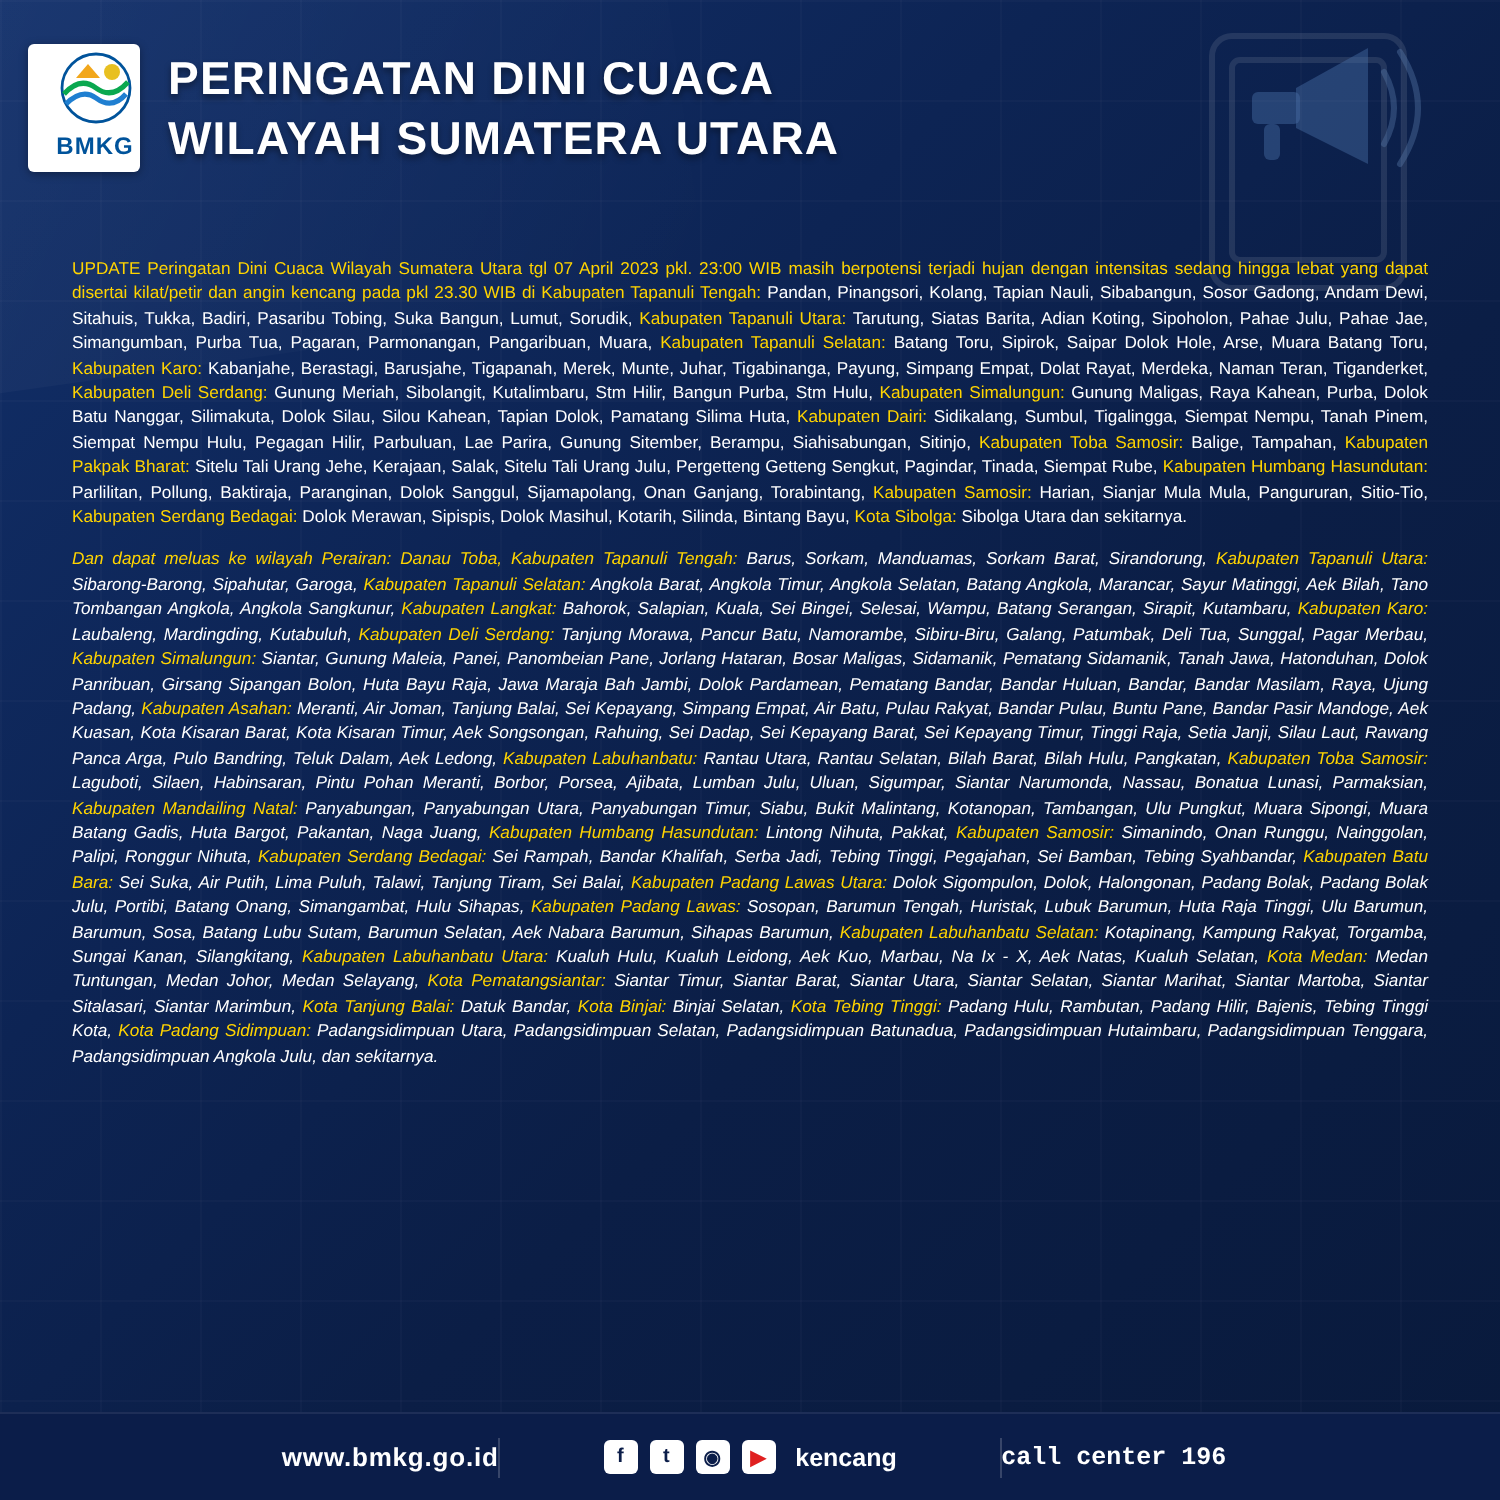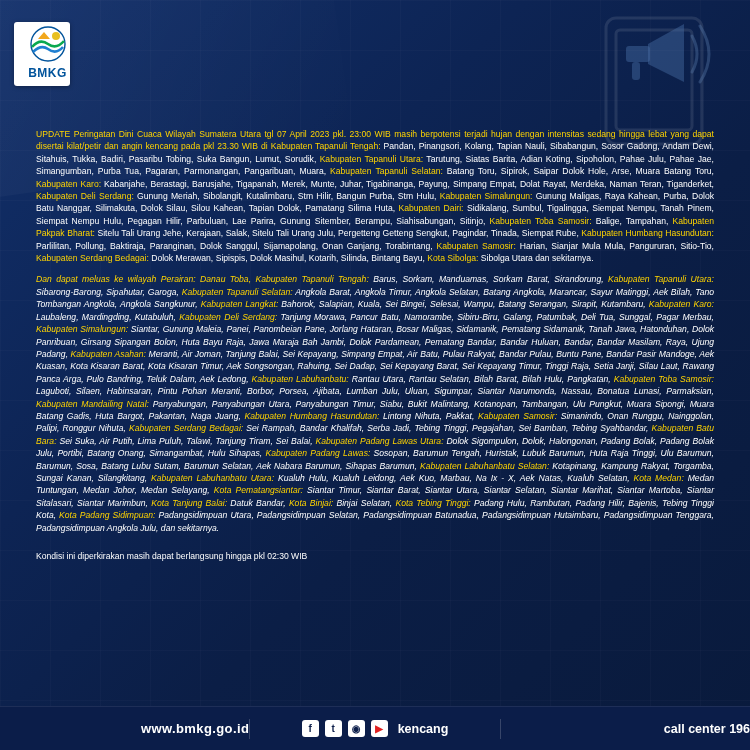--- a/index.html
+++ b/index.html
@@ -151,24 +151,25 @@
   }
   .soc.yt { background: #ffffff; color: #e02020; }
   .handle {
     color: #ffffff;
     font-size: 12.5px;
     font-weight: bold;
     margin-left: 4px;
   }
   .footer-right {
     flex: 1 1 0;
-    text-align: right;
+    text-align: left;
     color: #ffffff;
     font-size: 12.5px;
     font-weight: bold;
+    font-family: Liberation Mono, monospace;
   }
   .footer-sep {
     width: 1px; height: 20px;
     background: rgba(255,255,255,0.18);
   }
 </style>
 </head>
 <body>
 
 <div id="page">
@@ -196,30 +197,33 @@
     <div class="logo-box">
       <svg class="logo-emblem" viewBox="0 0 48 40">
         <circle cx="24" cy="19" r="17" fill="#ffffff" stroke="#00539b" stroke-width="1.4"></circle>
         <path d="M8 22 q8 -9 16 -3 q8 6 16 -3" fill="none" stroke="#0aa84f" stroke-width="2.6"></path>
         <path d="M9 27 q8 -8 15 -3 q8 6 15 -2" fill="none" stroke="#1f7fd1" stroke-width="2.6"></path>
         <path d="M14 14 l6 -7 l6 7 z" fill="#f2a71b"></path>
         <circle cx="32" cy="11" r="4" fill="#e8c021"></circle>
       </svg>
       <div class="logo-text">BMKG</div>
     </div>
+    <div class="title-wrap">
+      <div class="title-line">PERINGATAN DINI CUACA</div>
+      <div class="title-line">WILAYAH SUMATERA UTARA</div>
+    </div>
   </div>
 
   <div class="panel">
     <div class="para">
       <span class="lead">UPDATE Peringatan Dini Cuaca Wilayah Sumatera Utara tgl 07 April 2023 pkl. 23:00 WIB masih berpotensi terjadi hujan dengan intensitas sedang hingga lebat yang dapat disertai kilat/petir dan angin kencang pada pkl 23.30 WIB di </span><span id="p1"><span class="hl">Kabupaten Tapanuli Tengah:</span><span> Pandan, Pinangsori, Kolang, Tapian Nauli, Sibabangun, Sosor Gadong, Andam Dewi, Sitahuis, Tukka, Badiri, Pasaribu Tobing, Suka Bangun, Lumut, Sorudik, </span><span class="hl">Kabupaten Tapanuli Utara:</span><span> Tarutung, Siatas Barita, Adian Koting, Sipoholon, Pahae Julu, Pahae Jae, Simangumban, Purba Tua, Pagaran, Parmonangan, Pangaribuan, Muara, </span><span class="hl">Kabupaten Tapanuli Selatan:</span><span> Batang Toru, Sipirok, Saipar Dolok Hole, Arse, Muara Batang Toru, </span><span class="hl">Kabupaten Karo:</span><span> Kabanjahe, Berastagi, Barusjahe, Tigapanah, Merek, Munte, Juhar, Tigabinanga, Payung, Simpang Empat, Dolat Rayat, Merdeka, Naman Teran, Tiganderket, </span><span class="hl">Kabupaten Deli Serdang:</span><span> Gunung Meriah, Sibolangit, Kutalimbaru, Stm Hilir, Bangun Purba, Stm Hulu, </span><span class="hl">Kabupaten Simalungun:</span><span> Gunung Maligas, Raya Kahean, Purba, Dolok Batu Nanggar, Silimakuta, Dolok Silau, Silou Kahean, Tapian Dolok, Pamatang Silima Huta, </span><span class="hl">Kabupaten Dairi:</span><span> Sidikalang, Sumbul, Tigalingga, Siempat Nempu, Tanah Pinem, Siempat Nempu Hulu, Pegagan Hilir, Parbuluan, Lae Parira, Gunung Sitember, Berampu, Siahisabungan, Sitinjo, </span><span class="hl">Kabupaten Toba Samosir:</span><span> Balige, Tampahan, </span><span class="hl">Kabupaten Pakpak Bharat:</span><span> Sitelu Tali Urang Jehe, Kerajaan, Salak, Sitelu Tali Urang Julu, Pergetteng Getteng Sengkut, Pagindar, Tinada, Siempat Rube, </span><span class="hl">Kabupaten Humbang Hasundutan:</span><span> Parlilitan, Pollung, Baktiraja, Paranginan, Dolok Sanggul, Sijamapolang, Onan Ganjang, Torabintang, </span><span class="hl">Kabupaten Samosir:</span><span> Harian, Sianjar Mula Mula, Pangururan, Sitio-Tio, </span><span class="hl">Kabupaten Serdang Bedagai:</span><span> Dolok Merawan, Sipispis, Dolok Masihul, Kotarih, Silinda, Bintang Bayu, </span><span class="hl">Kota Sibolga:</span><span> Sibolga Utara dan sekitarnya.</span></span>
     </div>
     <div class="para italic">
       <span class="hl">Dan dapat meluas ke wilayah Perairan: Danau Toba, </span><span id="p2"><span class="hl">Kabupaten Tapanuli Tengah:</span><span> Barus, Sorkam, Manduamas, Sorkam Barat, Sirandorung, </span><span class="hl">Kabupaten Tapanuli Utara:</span><span> Sibarong-Barong, Sipahutar, Garoga, </span><span class="hl">Kabupaten Tapanuli Selatan:</span><span> Angkola Barat, Angkola Timur, Angkola Selatan, Batang Angkola, Marancar, Sayur Matinggi, Aek Bilah, Tano Tombangan Angkola, Angkola Sangkunur, </span><span class="hl">Kabupaten Langkat:</span><span> Bahorok, Salapian, Kuala, Sei Bingei, Selesai, Wampu, Batang Serangan, Sirapit, Kutambaru, </span><span class="hl">Kabupaten Karo:</span><span> Laubaleng, Mardingding, Kutabuluh, </span><span class="hl">Kabupaten Deli Serdang:</span><span> Tanjung Morawa, Pancur Batu, Namorambe, Sibiru-Biru, Galang, Patumbak, Deli Tua, Sunggal, Pagar Merbau, </span><span class="hl">Kabupaten Simalungun:</span><span> Siantar, Gunung Maleia, Panei, Panombeian Pane, Jorlang Hataran, Bosar Maligas, Sidamanik, Pematang Sidamanik, Tanah Jawa, Hatonduhan, Dolok Panribuan, Girsang Sipangan Bolon, Huta Bayu Raja, Jawa Maraja Bah Jambi, Dolok Pardamean, Pematang Bandar, Bandar Huluan, Bandar, Bandar Masilam, Raya, Ujung Padang, </span><span class="hl">Kabupaten Asahan:</span><span> Meranti, Air Joman, Tanjung Balai, Sei Kepayang, Simpang Empat, Air Batu, Pulau Rakyat, Bandar Pulau, Buntu Pane, Bandar Pasir Mandoge, Aek Kuasan, Kota Kisaran Barat, Kota Kisaran Timur, Aek Songsongan, Rahuing, Sei Dadap, Sei Kepayang Barat, Sei Kepayang Timur, Tinggi Raja, Setia Janji, Silau Laut, Rawang Panca Arga, Pulo Bandring, Teluk Dalam, Aek Ledong, </span><span class="hl">Kabupaten Labuhanbatu:</span><span> Rantau Utara, Rantau Selatan, Bilah Barat, Bilah Hulu, Pangkatan, </span><span class="hl">Kabupaten Toba Samosir:</span><span> Laguboti, Silaen, Habinsaran, Pintu Pohan Meranti, Borbor, Porsea, Ajibata, Lumban Julu, Uluan, Sigumpar, Siantar Narumonda, Nassau, Bonatua Lunasi, Parmaksian, </span><span class="hl">Kabupaten Mandailing Natal:</span><span> Panyabungan, Panyabungan Utara, Panyabungan Timur, Siabu, Bukit Malintang, Kotanopan, Tambangan, Ulu Pungkut, Muara Sipongi, Muara Batang Gadis, Huta Bargot, Pakantan, Naga Juang, </span><span class="hl">Kabupaten Humbang Hasundutan:</span><span> Lintong Nihuta, Pakkat, </span><span class="hl">Kabupaten Samosir:</span><span> Simanindo, Onan Runggu, Nainggolan, Palipi, Ronggur Nihuta, </span><span class="hl">Kabupaten Serdang Bedagai:</span><span> Sei Rampah, Bandar Khalifah, Serba Jadi, Tebing Tinggi, Pegajahan, Sei Bamban, Tebing Syahbandar, </span><span class="hl">Kabupaten Batu Bara:</span><span> Sei Suka, Air Putih, Lima Puluh, Talawi, Tanjung Tiram, Sei Balai, </span><span class="hl">Kabupaten Padang Lawas Utara:</span><span> Dolok Sigompulon, Dolok, Halongonan, Padang Bolak, Padang Bolak Julu, Portibi, Batang Onang, Simangambat, Hulu Sihapas, </span><span class="hl">Kabupaten Padang Lawas:</span><span> Sosopan, Barumun Tengah, Huristak, Lubuk Barumun, Huta Raja Tinggi, Ulu Barumun, Barumun, Sosa, Batang Lubu Sutam, Barumun Selatan, Aek Nabara Barumun, Sihapas Barumun, </span><span class="hl">Kabupaten Labuhanbatu Selatan:</span><span> Kotapinang, Kampung Rakyat, Torgamba, Sungai Kanan, Silangkitang, </span><span class="hl">Kabupaten Labuhanbatu Utara:</span><span> Kualuh Hulu, Kualuh Leidong, Aek Kuo, Marbau, Na Ix - X, Aek Natas, Kualuh Selatan, </span><span class="hl">Kota Medan:</span><span> Medan Tuntungan, Medan Johor, Medan Selayang, </span><span class="hl">Kota Pematangsiantar:</span><span> Siantar Timur, Siantar Barat, Siantar Utara, Siantar Selatan, Siantar Marihat, Siantar Martoba, Siantar Sitalasari, Siantar Marimbun, </span><span class="hl">Kota Tanjung Balai:</span><span> Datuk Bandar, </span><span class="hl">Kota Binjai:</span><span> Binjai Selatan, </span><span class="hl">Kota Tebing Tinggi:</span><span> Padang Hulu, Rambutan, Padang Hilir, Bajenis, Tebing Tinggi Kota, </span><span class="hl">Kota Padang Sidimpuan:</span><span> Padangsidimpuan Utara, Padangsidimpuan Selatan, Padangsidimpuan Batunadua, Padangsidimpuan Hutaimbaru, Padangsidimpuan Tenggara, Padangsidimpuan Angkola Julu, dan sekitarnya.</span></span>
     </div>
-    <div class="note">Kondisi ini diperkirakan masih dapat berlangsung hingga pkl 02:30 WIB</div>
   </div>
 
   <div class="footer">
     <div class="footer-left">www.bmkg.go.id</div>
     <div class="footer-sep"></div>
     <div class="footer-mid">
       <span class="soc">f</span>
       <span class="soc">t</span>
       <span class="soc">◉</span>
       <span class="soc yt">▶</span>

